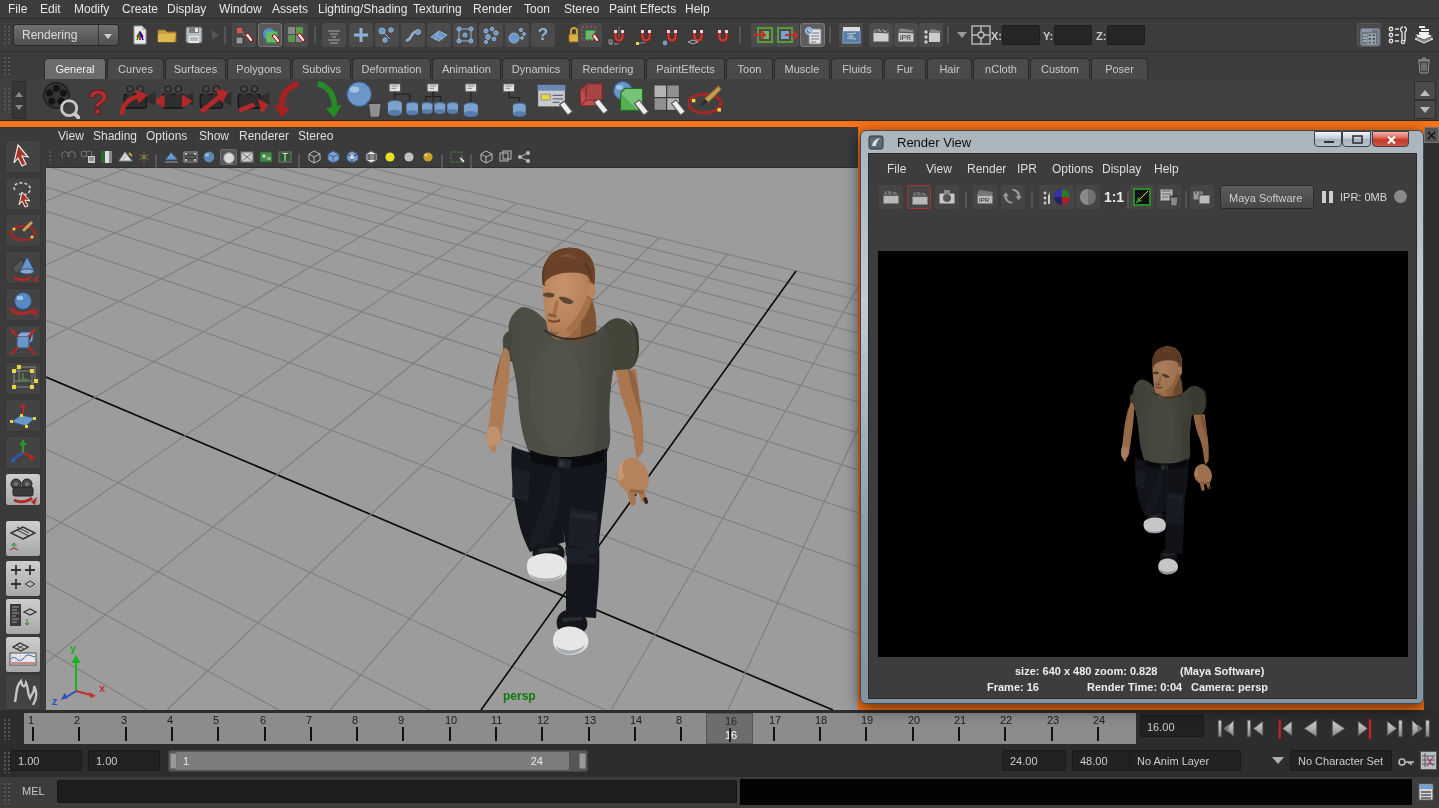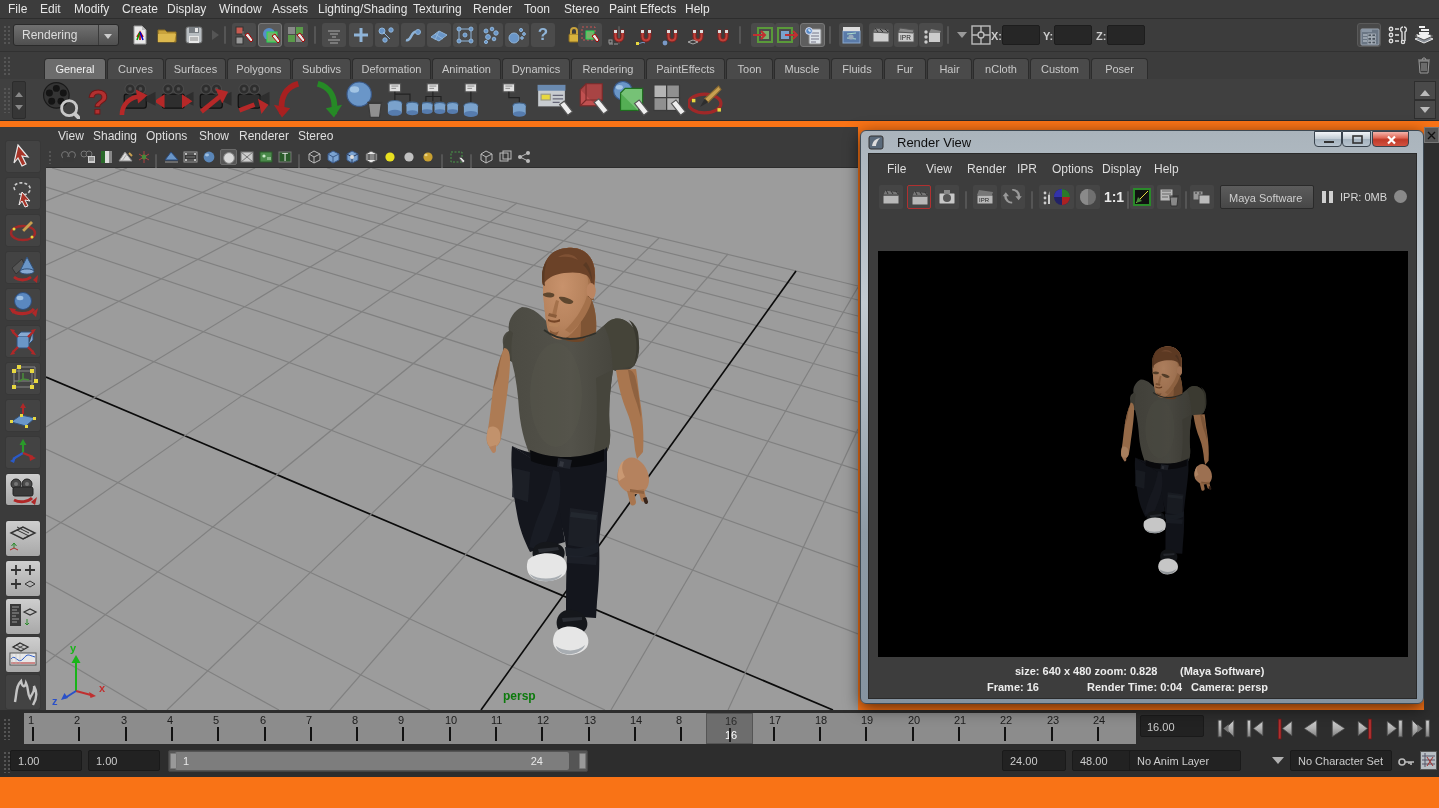--- a/index.html
+++ b/index.html
@@ -985,20 +985,31 @@
       <div class="rfield" style="left:1290px;width:102px">No Character Set</div>
       <svg width="20" height="14" viewBox="0 0 20 14" style="position:absolute;left:1397px;top:9px">
         <circle cx="5" cy="7" r="3" fill="none" stroke="#bbb" stroke-width="1.6"></circle>
         <path d="M8 7h9m-3 0v3m-2-3v2" stroke="#bbb" stroke-width="1.6"></path>
       </svg>
       <div style="position:absolute;left:1420px;top:5px;width:17px;height:19px;background:#b8bec4;border:1px solid #555"><svg width="15" height="17" viewBox="0 0 15 17">
           <path d="M1 4h13M4 1v14M1 8h13M1 12h13" stroke="#556"></path>
           <path d="M6 5l6 9m0-9l-6 9" stroke="#a03030"></path>
         </svg></div>
     </div>
+<div class="abs" id="melrow">
+      <div class="dotcol" style="left:3px;top:5px;height:22px"></div>
+      <div style="position:absolute;left:22px;top:8px;color:#c8c8c8;font-size:11px">MEL</div>
+      <div id="melin"></div>
+      <div id="melout"></div>
+      <div style="position:absolute;left:1418px;top:5px;width:16px;height:20px"><svg width="16" height="20" viewBox="0 0 16 20">
+          <rect x="1" y="2" width="14" height="16" fill="#d8d8d8" stroke="#555"></rect>
+          <rect x="2" y="3" width="12" height="4" fill="#6aa0d8"></rect>
+          <path d="M3 10h10M3 13h10M3 16h10" stroke="#555" stroke-width="1.4"></path>
+        </svg></div>
+    </div>
 <div class="abs" id="rv">
       <svg width="16" height="15" viewBox="0 0 16 15" style="position:absolute;left:7px;top:4px">
         <rect x="1" y="1" width="14" height="13" rx="2" fill="#5a6a7a" stroke="#333"></rect>
         <path d="M4 11c1-5 3-7 8-8-3 3-4 6-4 8z" fill="#ddd"></path>
       </svg>
       <div id="rvtitle">Render View</div>
       <div class="winbtn" style="left:453px;top:0;width:28px;background:linear-gradient(#f2f5f8,#c2ccd4 48%,#a4b2be 52%,#b8c4ce)"><svg width="28" height="16">
           <path d="M9 10h10" stroke="#333" stroke-width="2"></path>
         </svg></div>
       <div class="winbtn" style="left:481px;top:0;width:29px;background:linear-gradient(#f2f5f8,#c2ccd4 48%,#a4b2be 52%,#b8c4ce)"><svg width="29" height="16">

